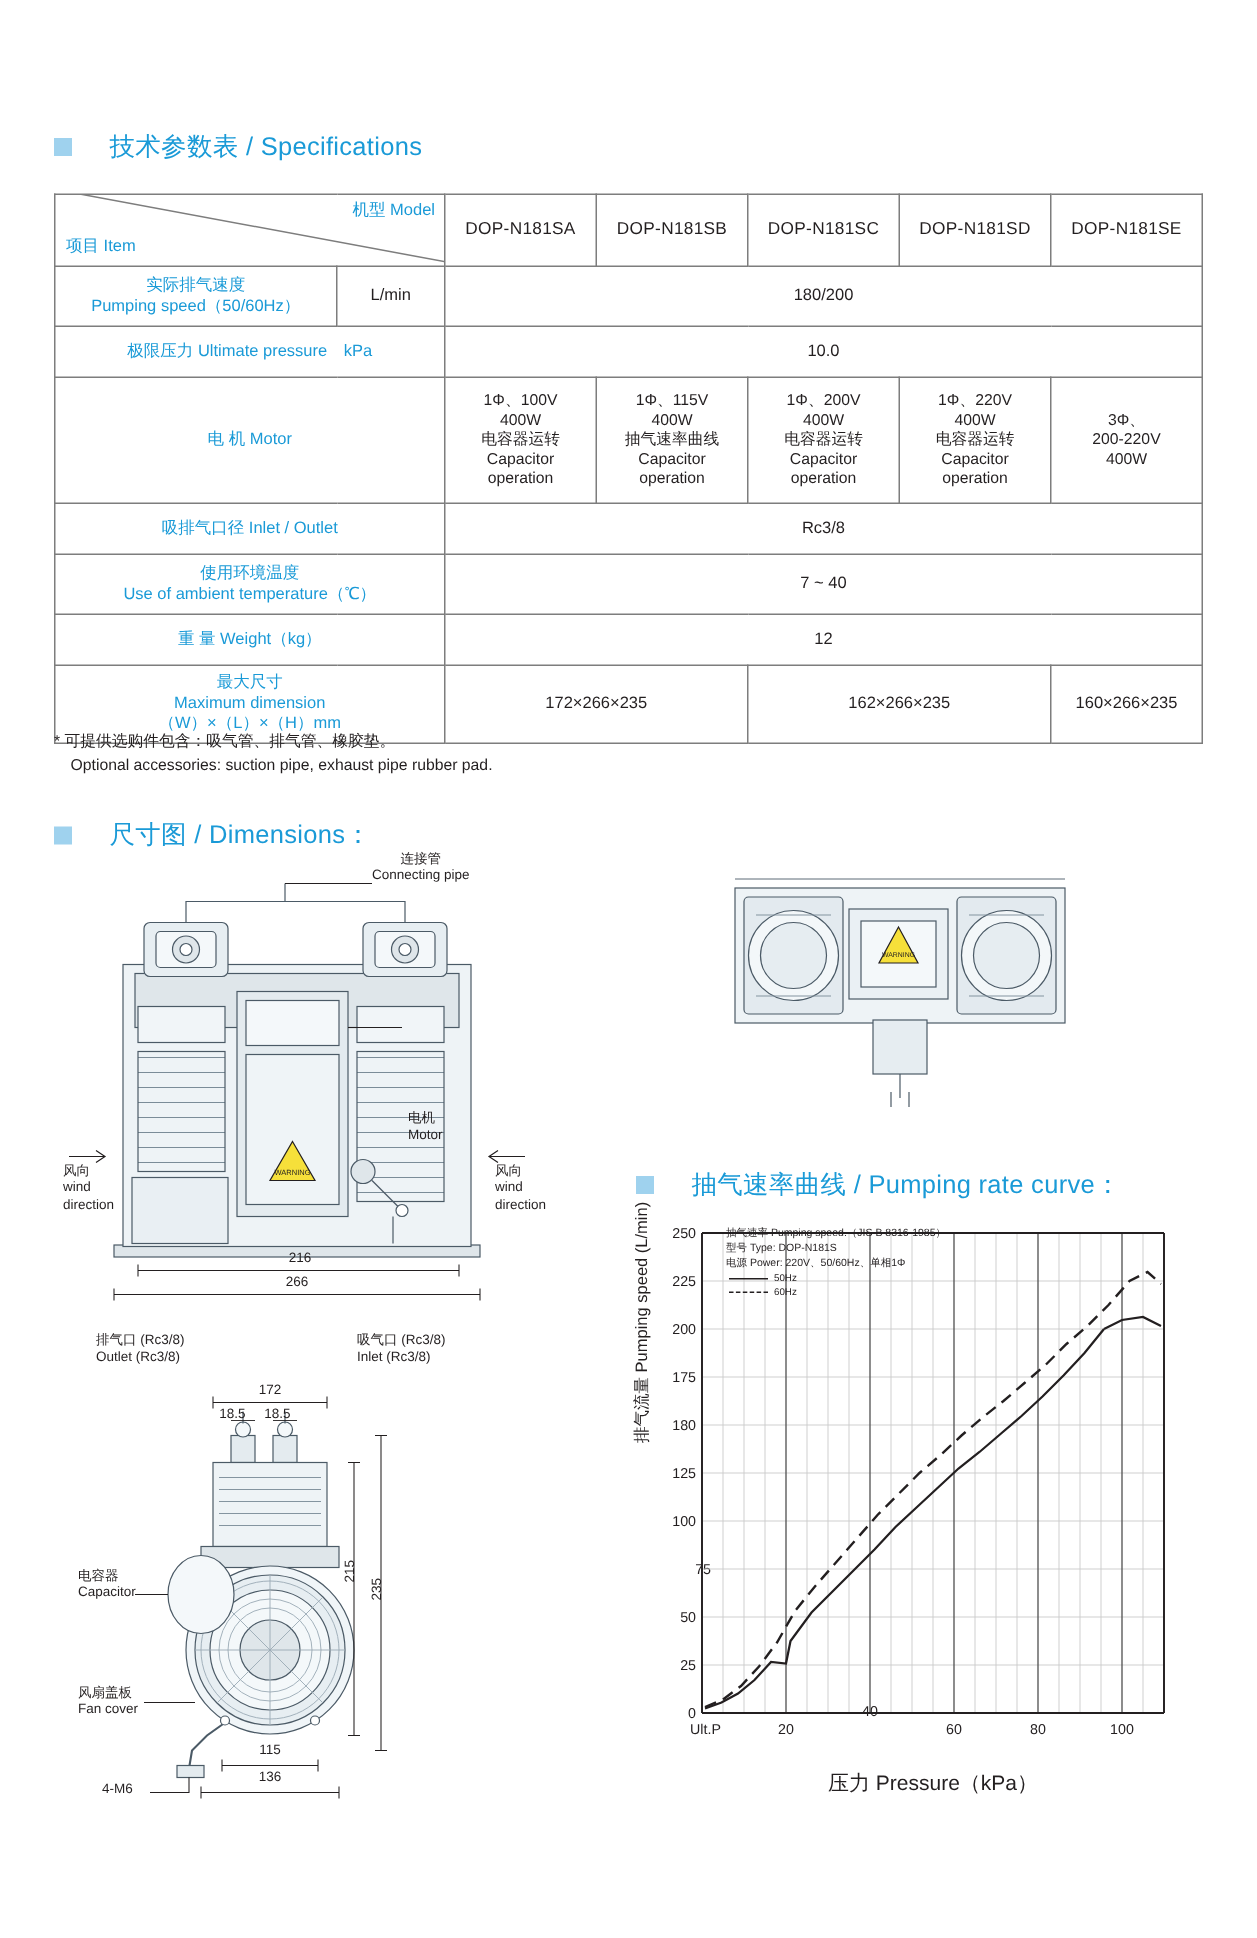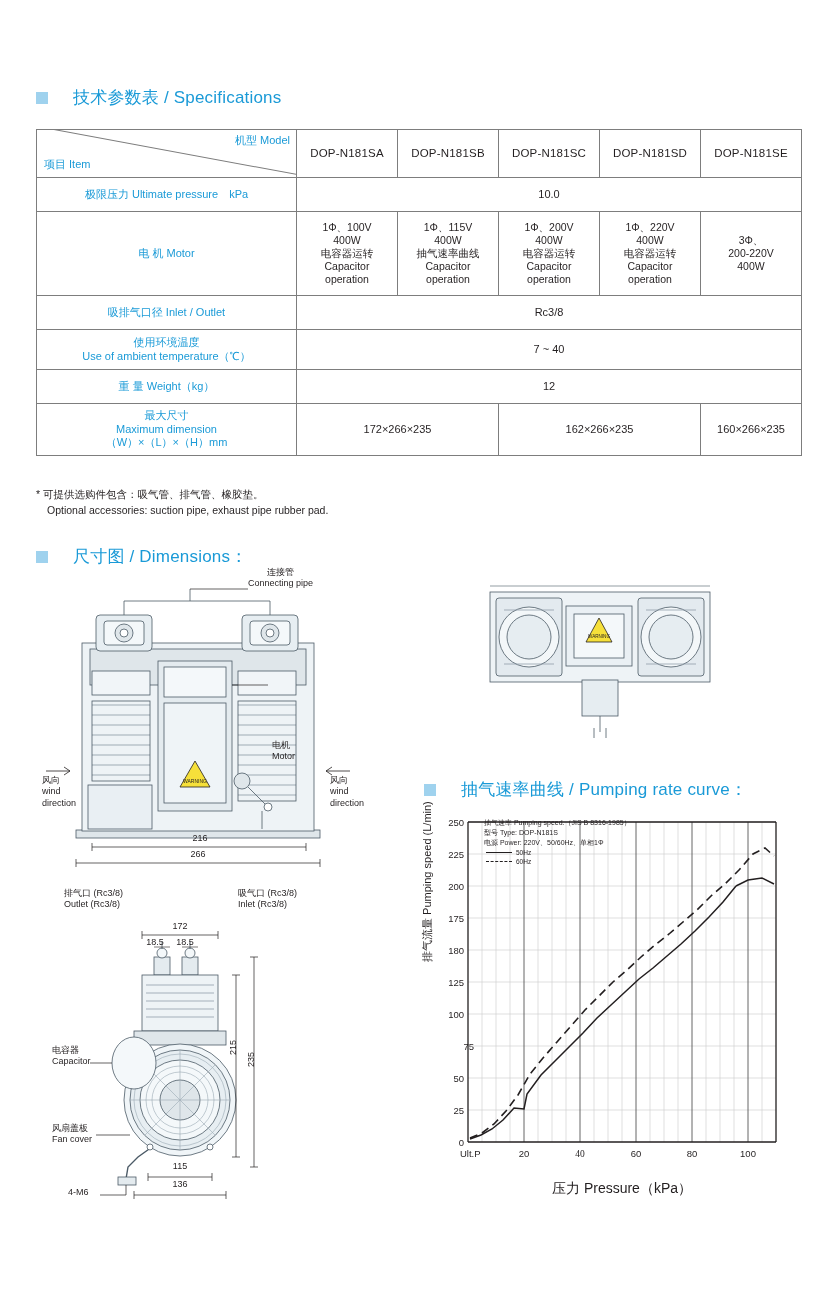--- a/index.html
+++ b/index.html
@@ -136,20 +136,26 @@
           <span class="model-lbl">机型 Model</span>
           <span class="item-lbl">项目 Item</span>
         </td>
         <td class="c-m model-name">DOP-N181SA</td>
         <td class="c-m model-name">DOP-N181SB</td>
         <td class="c-m model-name">DOP-N181SC</td>
         <td class="c-m model-name">DOP-N181SD</td>
         <td class="c-m model-name">DOP-N181SE</td>
       </tr>
 
+      <tr class="mrow2">
+        <td class="c-item" style="color:#1a9ad7; white-space:pre-line;">实际排气速度
+Pumping speed（50/60Hz）</td>
+        <td class="c-unit unitbox">L/min</td>
+        <td colspan="5">180/200</td>
+      </tr>
 
       <tr class="mrow">
         <td class="c-item" colspan="2" style="color:#1a9ad7;text-align:center;">极限压力 Ultimate pressure　kPa</td>
         <td colspan="5">10.0</td>
       </tr>
 
       <tr class="tall">
         <td class="c-item" colspan="2" style="color:#1a9ad7;">电  机 Motor</td>
         <td class="motor-cell" style="white-space:pre-line;">1Φ、100V
 400W
@@ -501,21 +507,21 @@
         <span>50Hz</span>
       </div>
       <div>
         <span class="ln dash"></span>
         <span>60Hz</span>
       </div>
     </div>
 
     <div class="ultp" style="left:36px; top:336px;">Ult.P</div>
     <div class="xtick" style="left:85px;  top:336px;">20</div>
-    <div class="xtick" style="left:141px; top:337px;font-family:Liberation Serif, serif;">40</div>
+    <div class="xtick" style="left:141px; top:324px;">40</div>
     <div class="xtick" style="left:197px; top:336px;">60</div>
     <div class="xtick" style="left:253px; top:336px;">80</div>
     <div class="xtick" style="left:309px; top:336px;">100</div>
 
     <div class="xlab" style="left:128px;">压力 Pressure（kPa）</div>
   </div>
 
 </div>
 
 </body></html>

